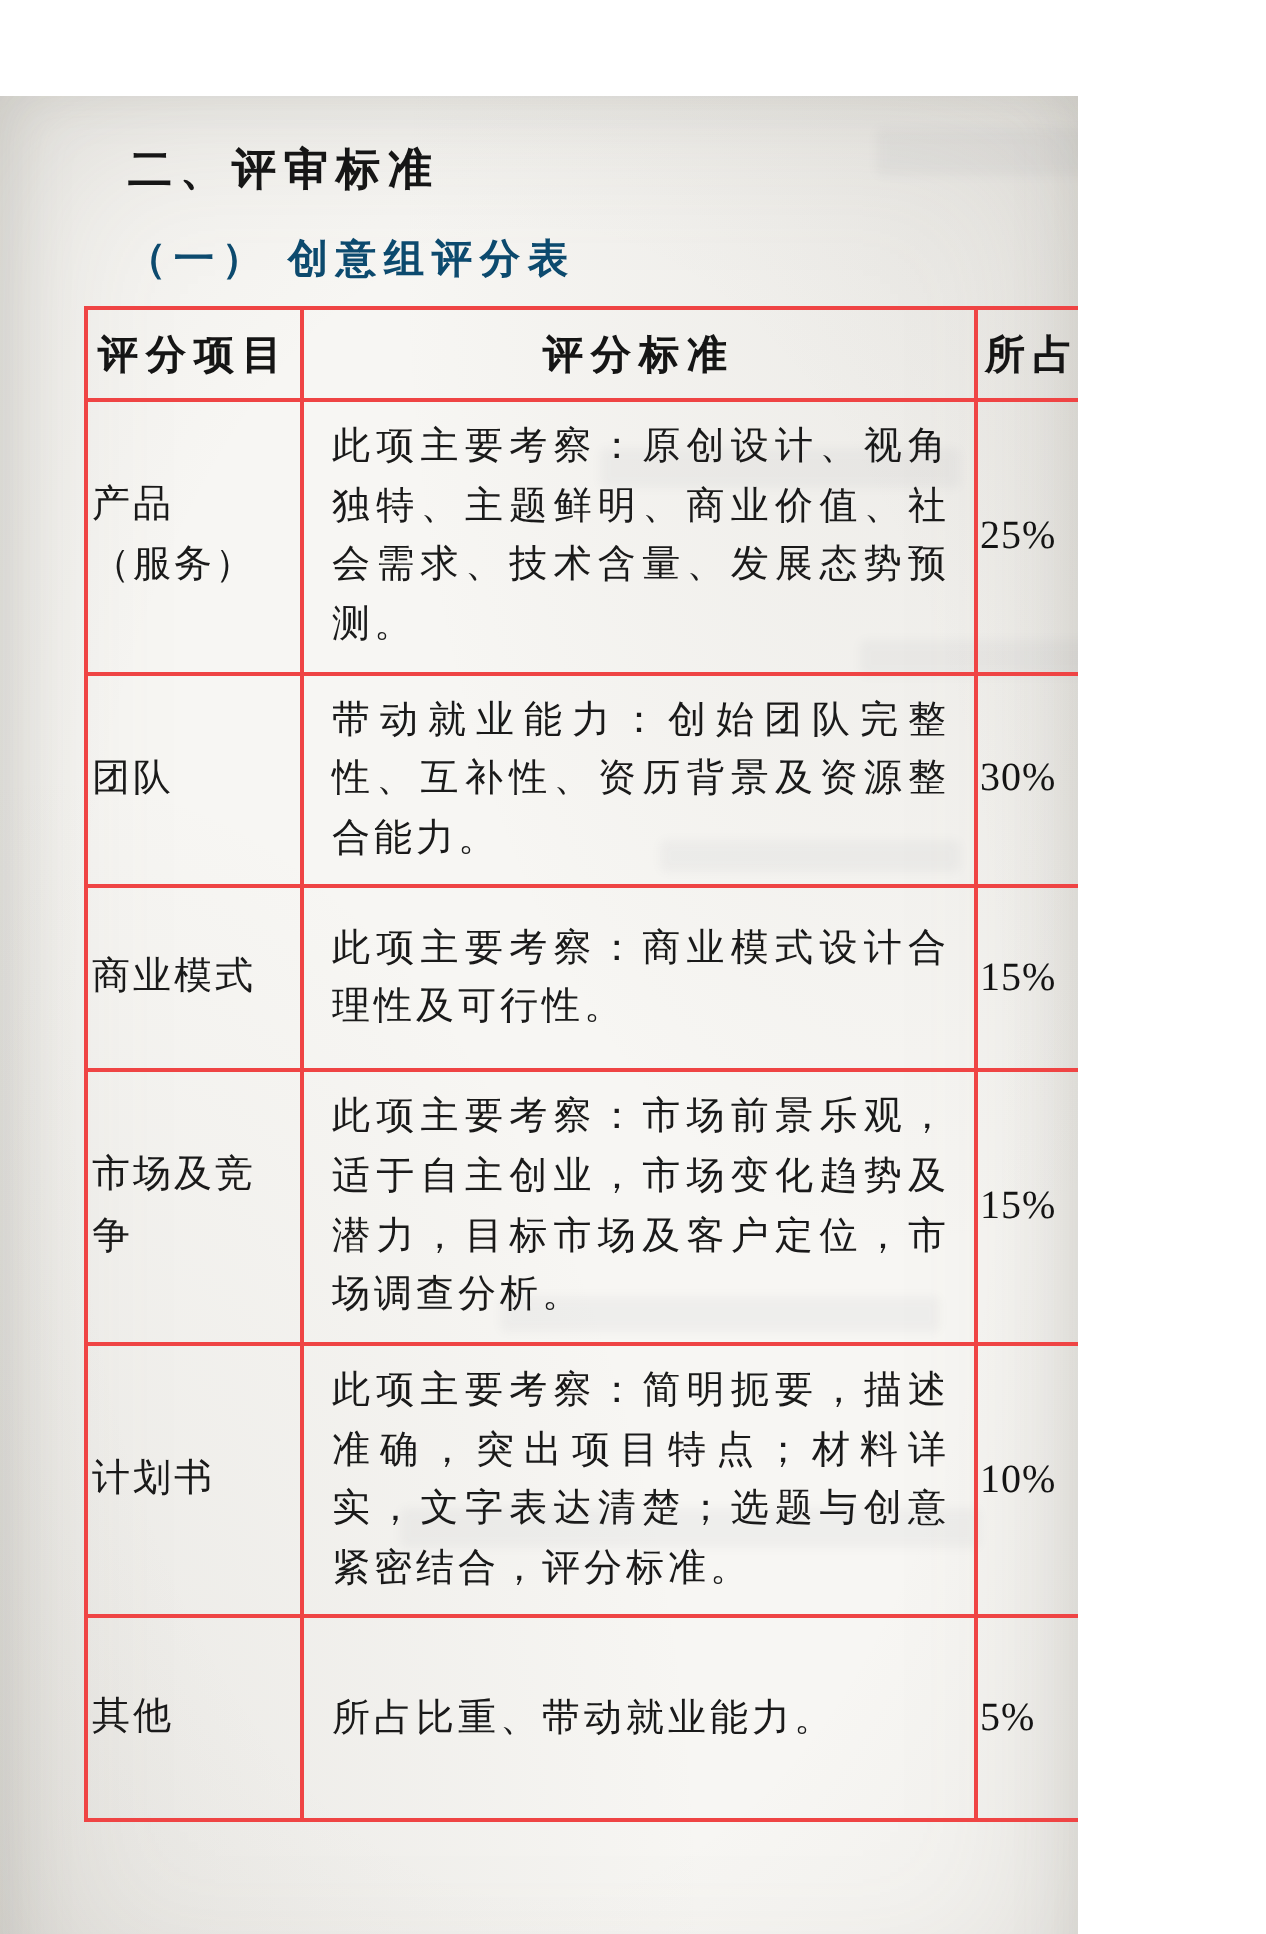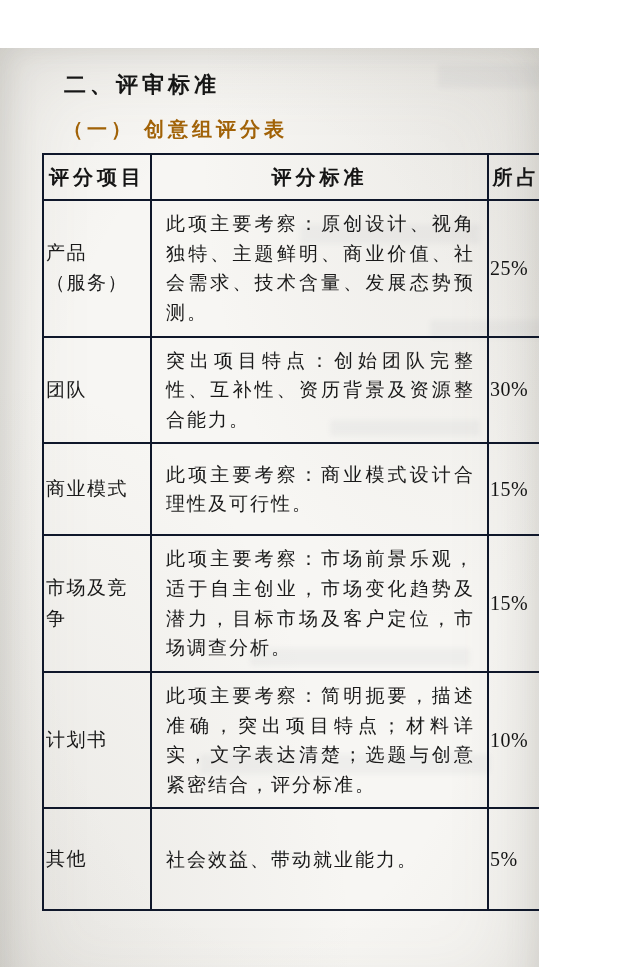--- a/index.html
+++ b/index.html
@@ -56,39 +56,39 @@
     color: #161616;
     font-family: "Liberation Sans", "DejaVu Sans", sans-serif;
   }
   .subsection-title {
     position: absolute;
     left: 63px;
     top: 68px;
     font-size: 20px;
     font-weight: 600;
     letter-spacing: 4px;
-    color: #a16207;
+    color: #0c4a6e;
   }
 
   table.score-table {
     position: absolute;
     left: 42px;
     top: 105px;
     width: 550px;
     border-collapse: collapse;
     table-layout: fixed;
     background: transparent;
   }
   .score-table col.c1 { width: 108px; }
   .score-table col.c2 { width: 337px; }
   .score-table col.c3 { width: 105px; }
 
   .score-table th,
   .score-table td {
-    border: 2px solid #0f172a;
+    border: 2px solid #ef4444;
     vertical-align: middle;
     background: transparent;
   }
   .score-table thead tr { height: 46px; }
   .score-table tbody tr:nth-child(1) { height: 97px; }
   .score-table tbody tr:nth-child(2) { height: 97px; }
   .score-table tbody tr:nth-child(3) { height: 92px; }
   .score-table tbody tr:nth-child(4) { height: 125px; }
   .score-table tbody tr:nth-child(5) { height: 121px; }
   .score-table tbody tr:nth-child(6) { height: 102px; }
@@ -168,21 +168,21 @@
     <tbody id="score-table-body">
     <tr>
       <td class="item-cell">产品
 （服务）</td>
       <td class="criteria-cell">此项主要考察：原创设计、视角独特、主题鲜明、商业价值、社会需求、技术含量、发展态势预测。</td>
       <td class="weight-cell">25%</td>
     </tr>
 
     <tr>
       <td class="item-cell">团队</td>
-      <td class="criteria-cell">突出项目特点：创始团队完整性、互补性、资历背景及资源整合能力。</td>
+      <td class="criteria-cell">带动就业能力：创始团队完整性、互补性、资历背景及资源整合能力。</td>
       <td class="weight-cell">30%</td>
     </tr>
 
     <tr>
       <td class="item-cell">商业模式</td>
       <td class="criteria-cell">此项主要考察：商业模式设计合理性及可行性。</td>
       <td class="weight-cell">15%</td>
     </tr>
 
     <tr>
@@ -192,21 +192,21 @@
     </tr>
 
     <tr>
       <td class="item-cell">计划书</td>
       <td class="criteria-cell">此项主要考察：简明扼要，描述准确，突出项目特点；材料详实，文字表达清楚；选题与创意紧密结合，评分标准。</td>
       <td class="weight-cell">10%</td>
     </tr>
 
     <tr>
       <td class="item-cell">其他</td>
-      <td class="criteria-cell">社会效益、带动就业能力。</td>
+      <td class="criteria-cell">所占比重、带动就业能力。</td>
       <td class="weight-cell">5%</td>
     </tr>
   </tbody>
   </table>
 
   <div class="page-number">— 17 —</div>
 
 </div>
 
 </body></html>

